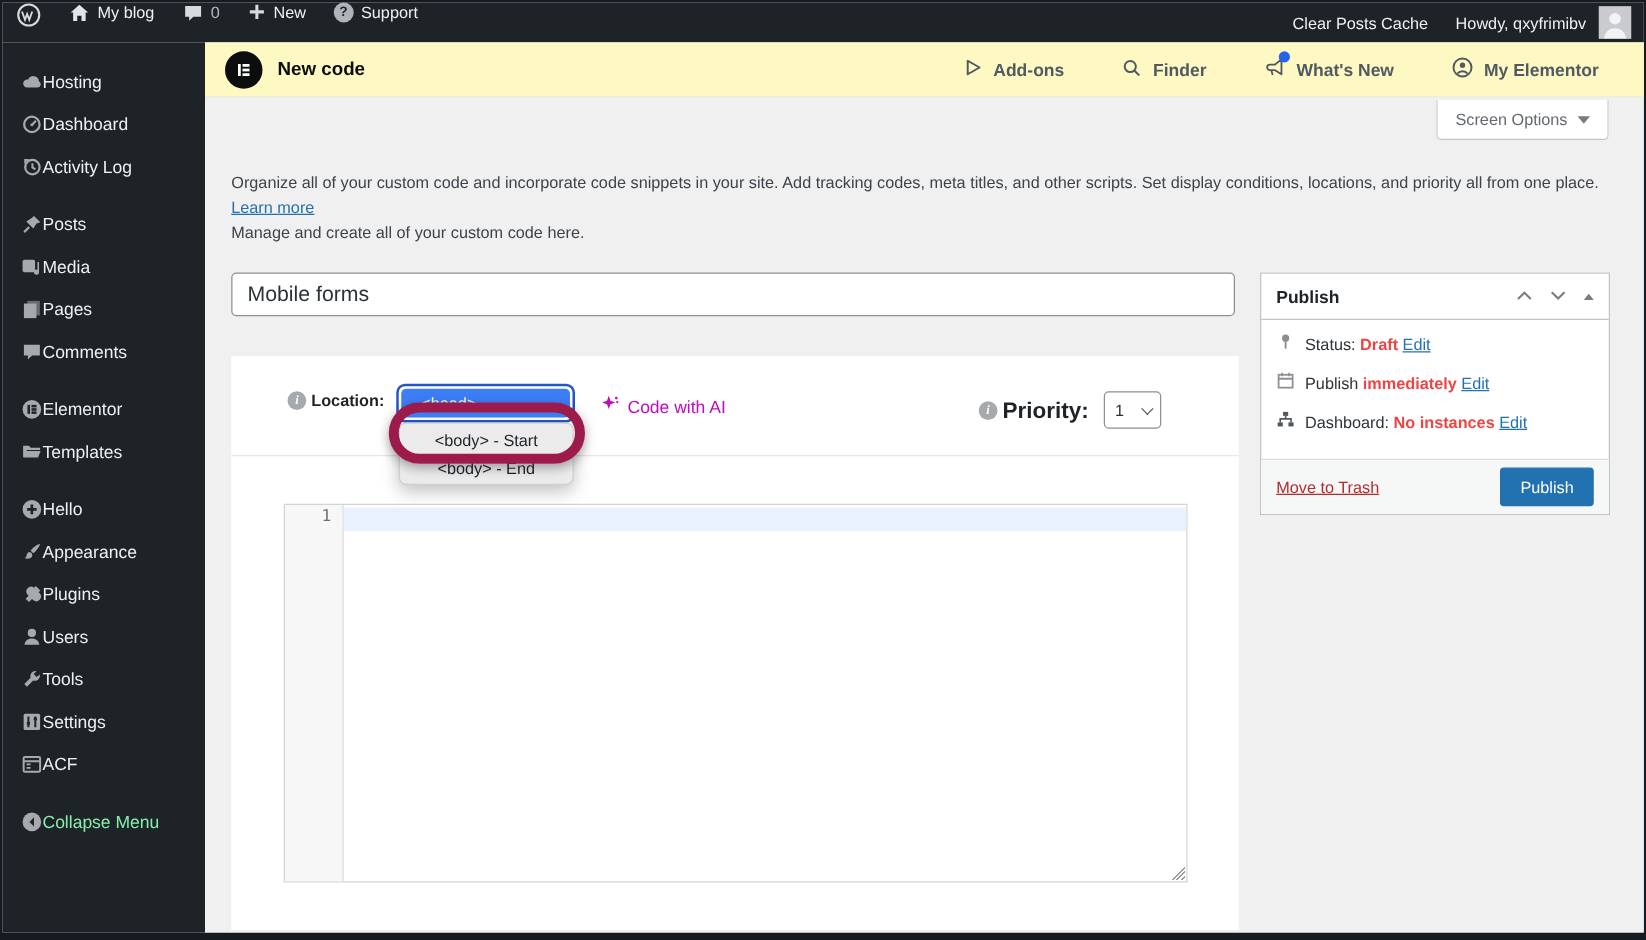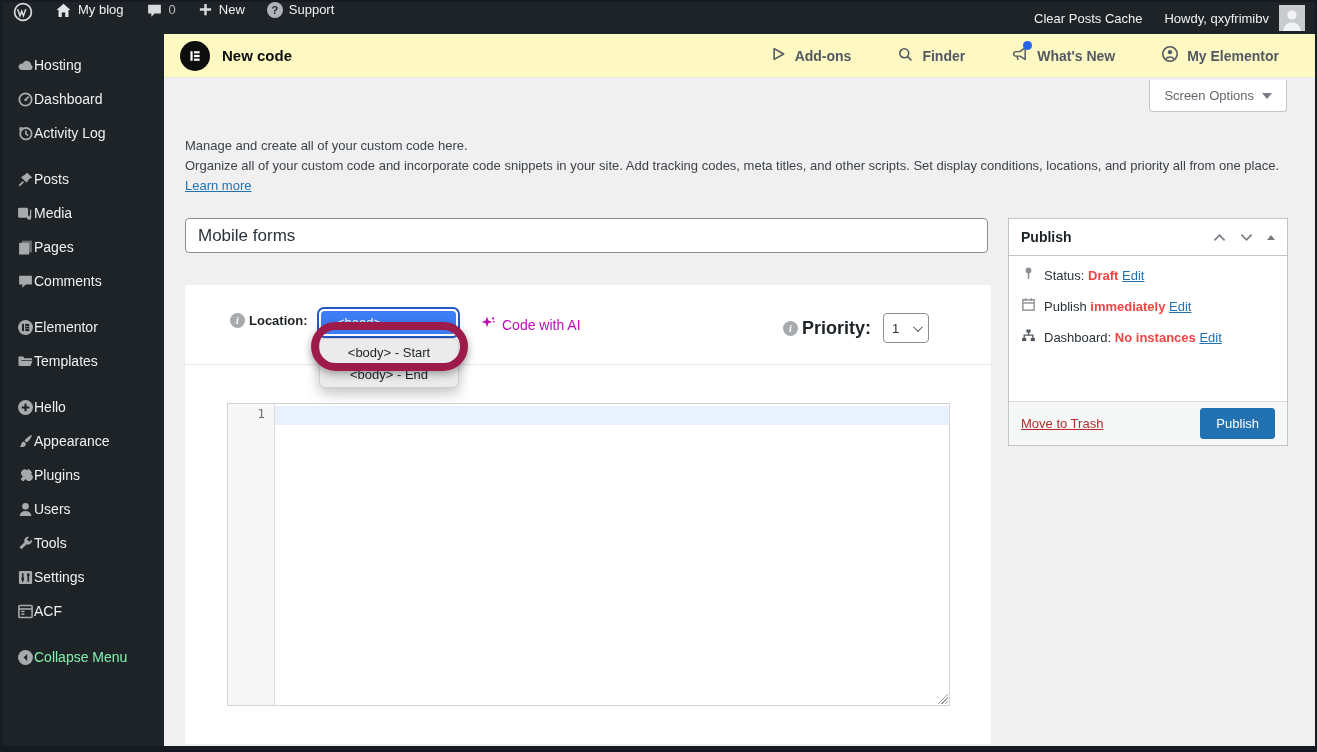--- a/index.html
+++ b/index.html
@@ -65,21 +65,21 @@
 
   .editor { position:absolute; left:42px; top:118px; width:723px; height:303px; border:1px solid #d4d4d4; background:#fff; display:flex; }
   .gutter { width:47px; background:#f7f7f7; border-right:1px solid #ddd; text-align:right; padding:2px 9px 0 0; font-family:"DejaVu Sans Mono",monospace; font-size:13px; color:#6e7072; }
   .codearea { flex:1; position:relative; }
   .active-line { position:absolute; left:0; top:2px; right:0; height:19px; background:#e8f1fd; }
   .grip { position:absolute; right:1px; bottom:1px; width:13px; height:13px; background:
     linear-gradient(135deg, transparent 0 58%, #9a9a9a 58% 64%, transparent 64% 72%, #9a9a9a 72% 78%, transparent 78% 86%, #9a9a9a 86% 92%, transparent 92%);
     cursor:nwse-resize; }
 
   
-  .publish-box { position:absolute; left:844px; top:140px; width:280px; height:228px; background:#fff; border:1px solid #c3c4c7; }
+  .publish-box { position:absolute; left:844px; top:140px; width:280px; height:194px; background:#fff; border:1px solid #c3c4c7; }
   .pb-head { height:37px; border-bottom:1px solid #c3c4c7; display:flex; align-items:center; padding:0 12px; }
   .pb-title { font-size:14px; font-weight:bold; color:#1d2327; }
   .pb-head-icons { margin-left:auto; display:flex; align-items:center; gap:14px; color:#787c82; }
   .pb-body { padding:10px 12px 0; }
   .pb-row { display:flex; align-items:center; gap:8px; font-size:13px; color:#2c3338; margin-bottom:13px; }
   .pb-row b { color:#ef4444; }
   .pb-row a, .edit-link { color:#2271b1; text-decoration:underline; cursor:pointer; }
   .pb-foot { position:absolute; bottom:0; left:0; right:0; height:44px; background:#f6f7f7; border-top:1px solid #dcdcde; display:flex; align-items:center; padding:0 12px; }
   .trash-link { color:#b32d2e; text-decoration:underline; font-size:13px; cursor:pointer; }
   .publish-btn { margin-left:auto; background:#2271b1; border:1px solid #2271b1; color:#fff; font-size:13px; padding:7px 15px; border-radius:3px; cursor:pointer; font-family:"Liberation Sans",sans-serif; }
@@ -358,22 +358,22 @@
       </div>
 
       <div class="page">
 
         <div class="screen-options">
           <span>Screen Options</span>
           <span class="tri-down"></span>
         </div>
 
         <div class="intro">
+          <div><span>Organize all of your custom code and incorporate code snippets in your site. Add tracking codes, meta titles, and other scripts. Set display conditions, locations, and priority all from one place.</span> <a href="#" style="text-decoration:underline;">Learn more</a></div>
           <div>Manage and create all of your custom code here.</div>
-          <div><span>Organize all of your custom code and incorporate code snippets in your site. Add tracking codes, meta titles, and other scripts. Set display conditions, locations, and priority all from one place.</span> <a href="#" style="text-decoration:underline;">Learn more</a></div>
         </div>
 
         <input class="title-input" type="text" value="Mobile forms" style="">
 
         <div class="panel">
           <div class="loc-row">
             <div class="loc-left">
               <span class="info-ico">i</span>
               <span class="loc-label">Location:</span>
             </div>

